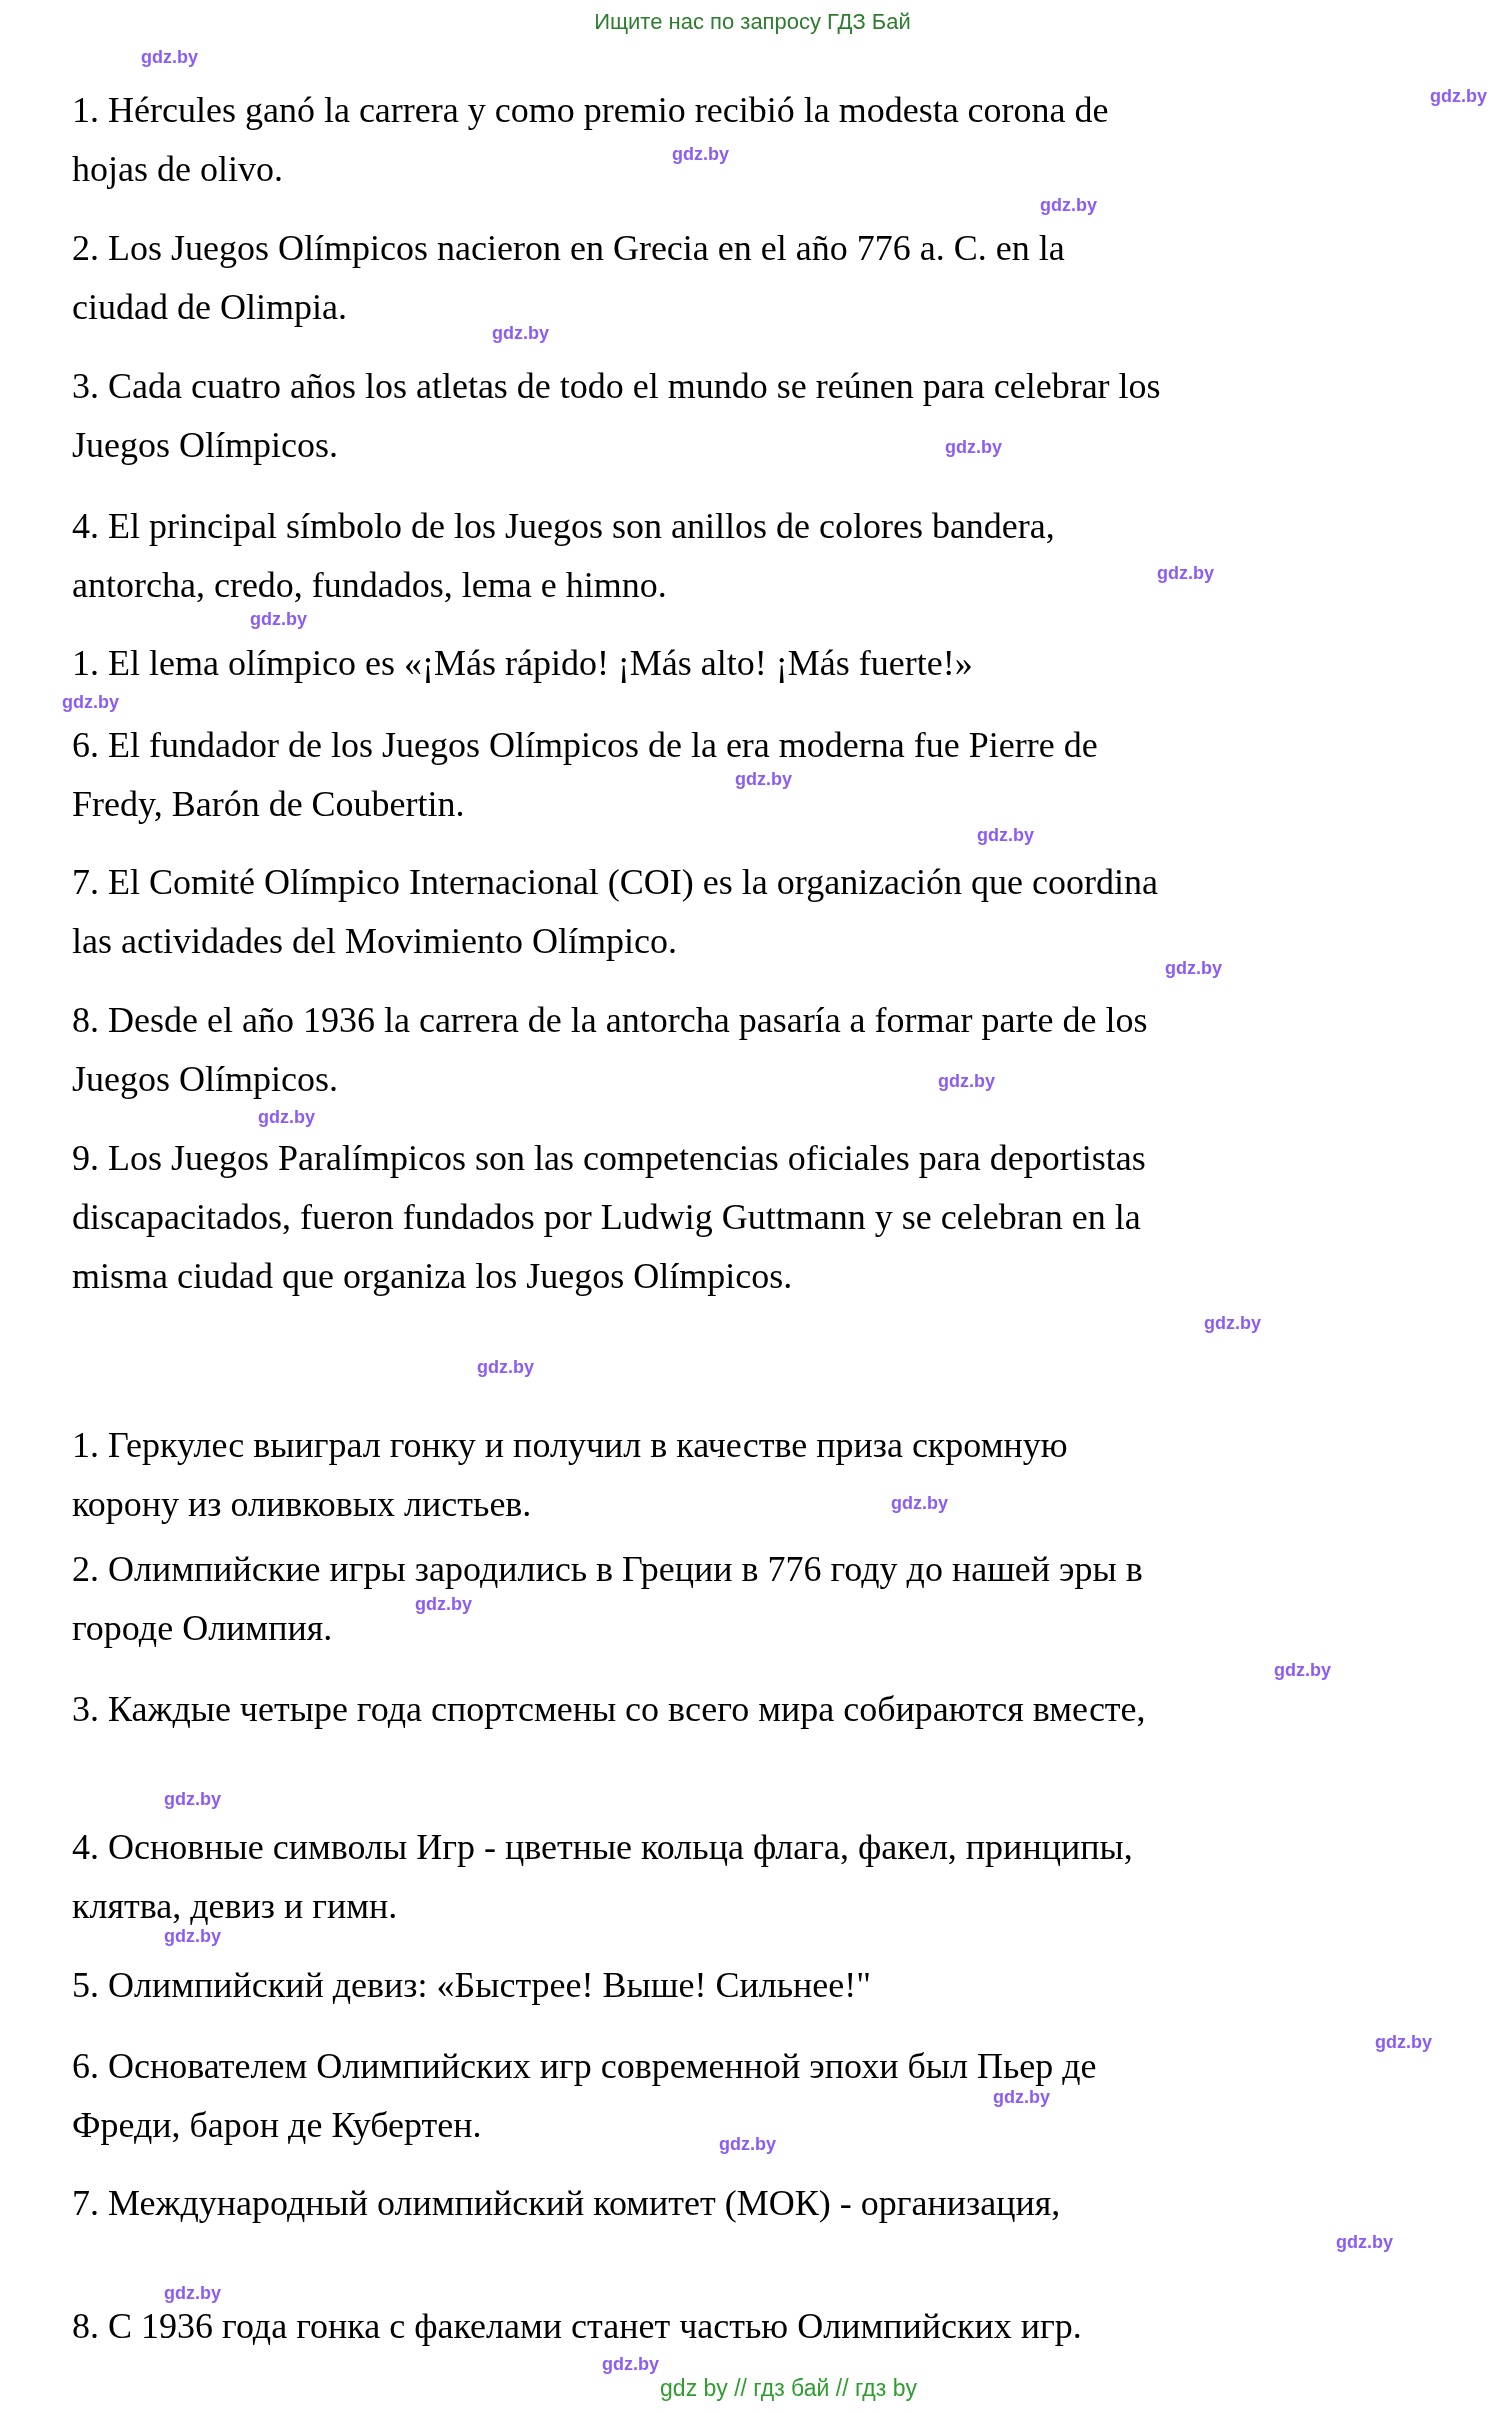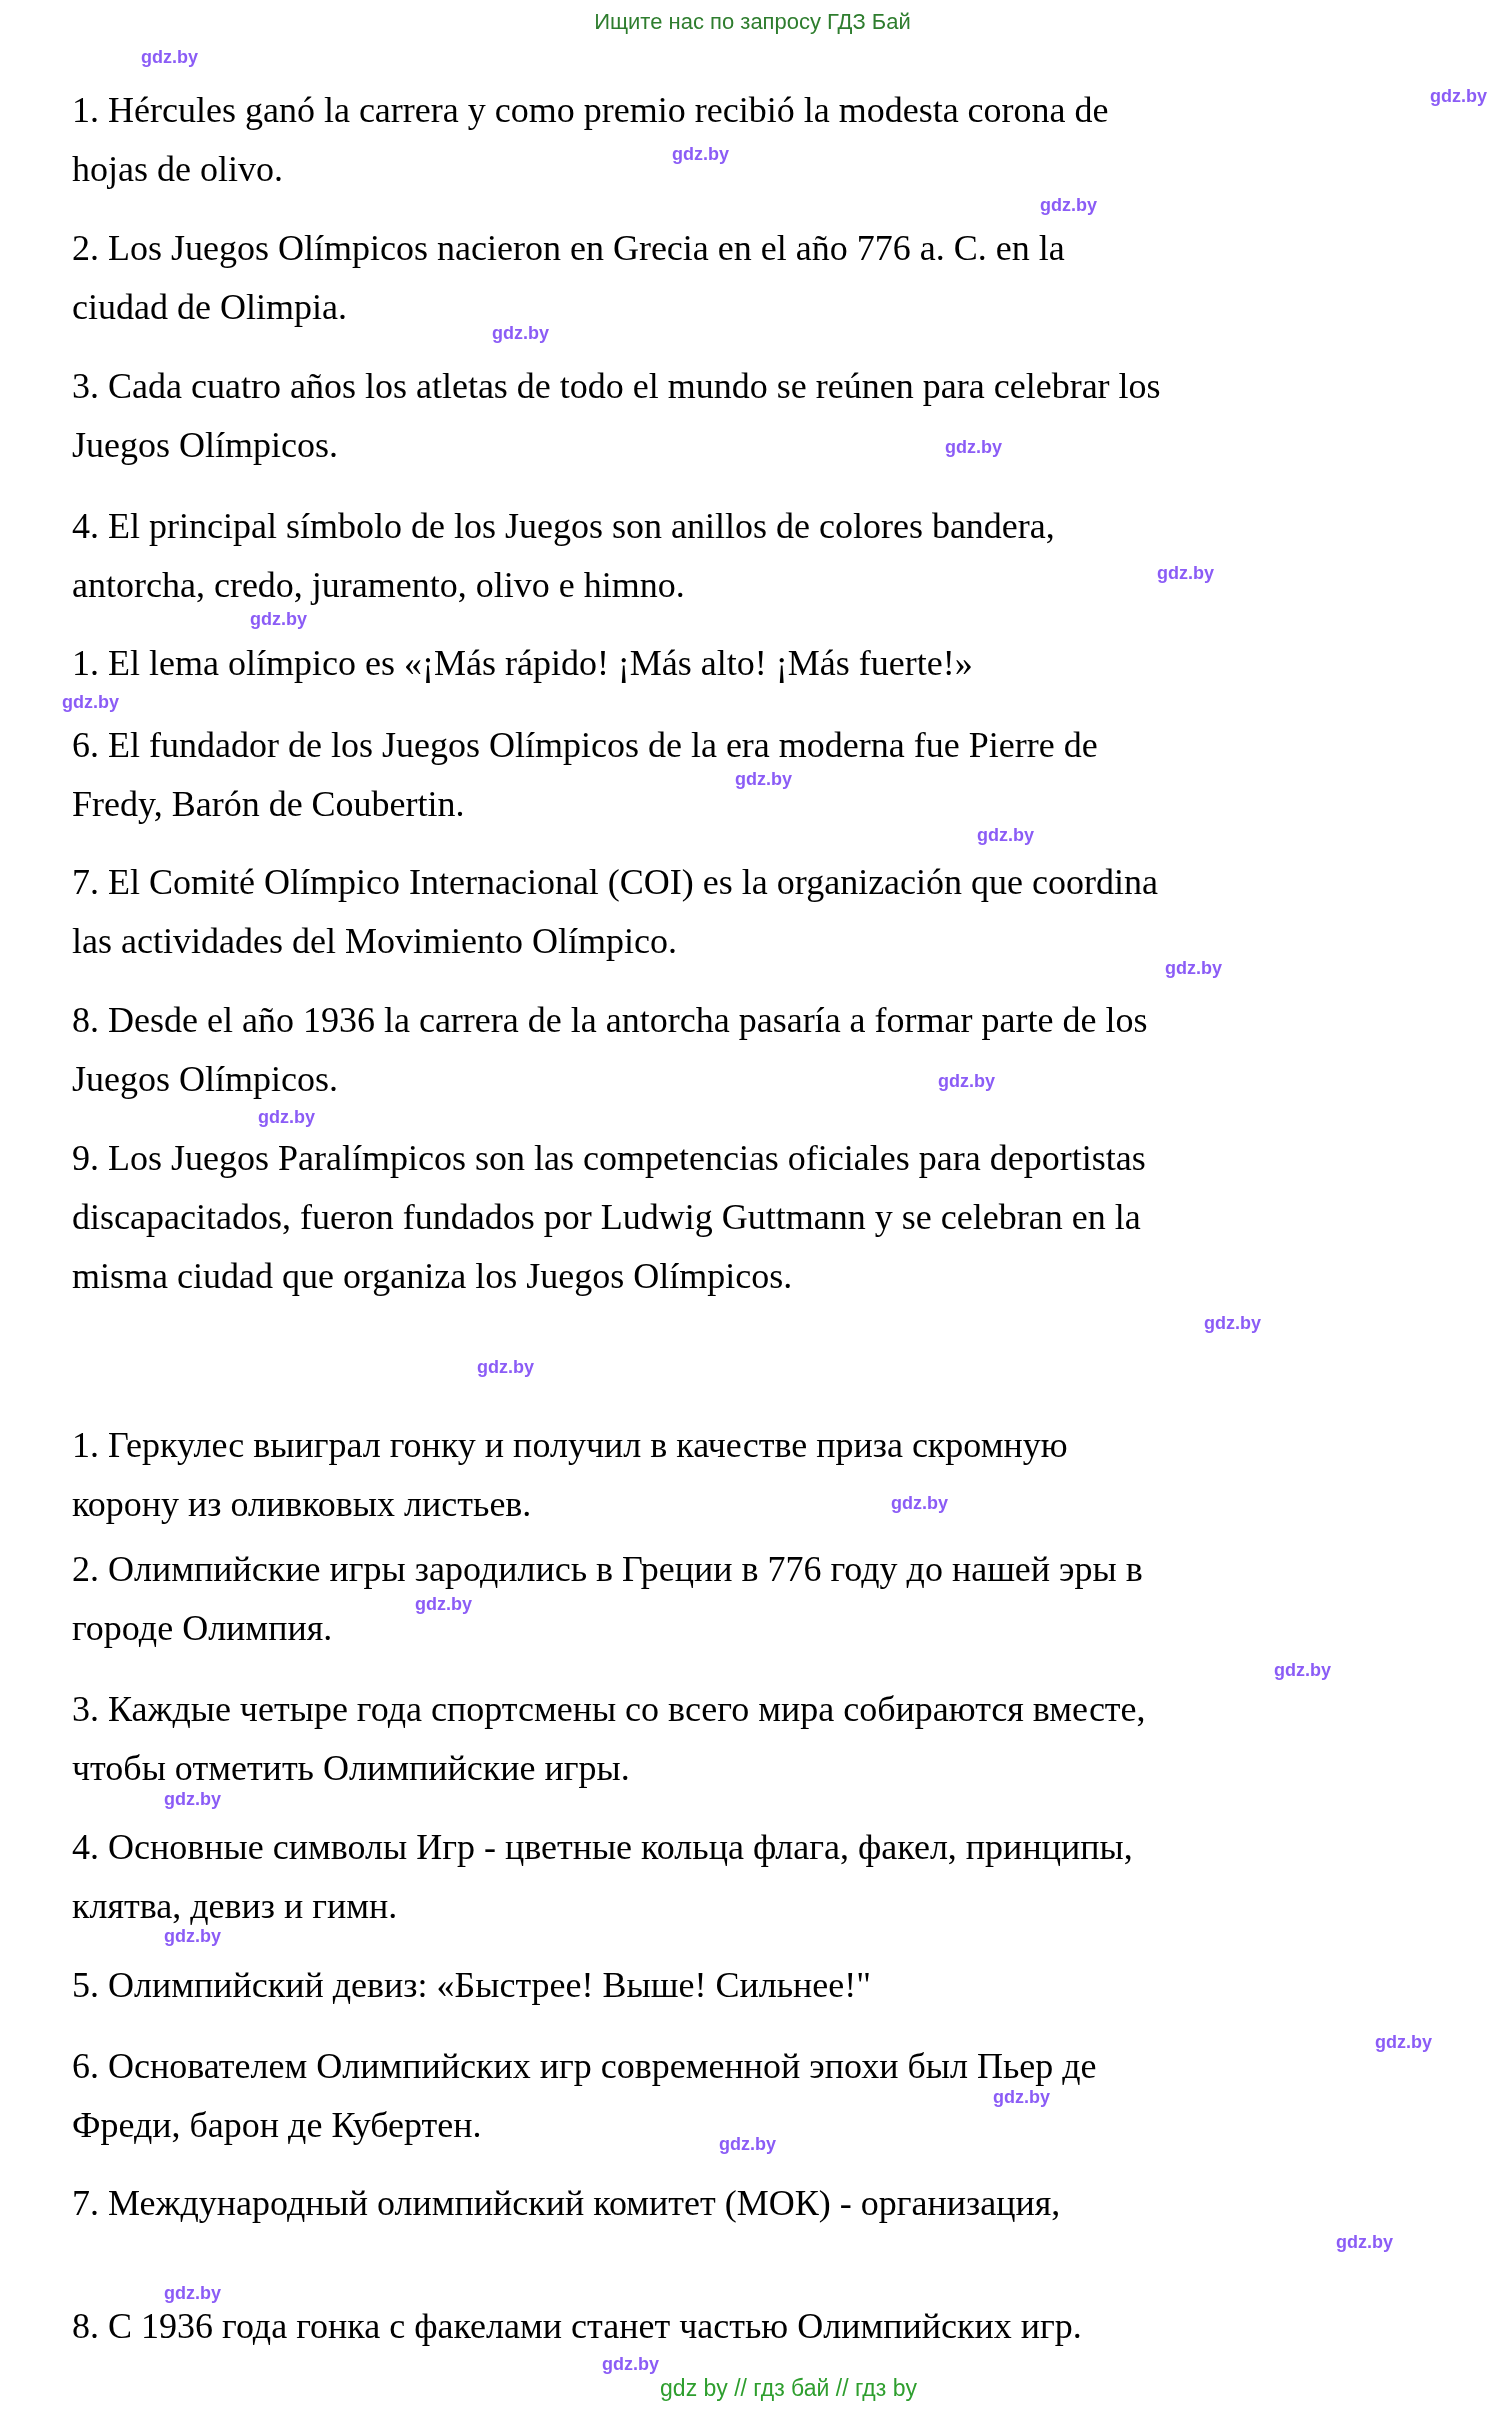--- a/index.html
+++ b/index.html
@@ -65,21 +65,21 @@
   <div class="para" style="top:219px">
     <div class="line">2. Los Juegos Olímpicos nacieron en Grecia en el año 776 a. C. en la</div>
     <div class="line">ciudad de Olimpia.</div>
   </div>
   <div class="para" style="top:357px">
     <div class="line">3. Cada cuatro años los atletas de todo el mundo se reúnen para celebrar los</div>
     <div class="line">Juegos Olímpicos.</div>
   </div>
   <div class="para" style="top:497px">
     <div class="line">4. El principal símbolo de los Juegos son anillos de colores bandera,</div>
-    <div class="line">antorcha, credo, juramento, olivo e himno.</div>
+    <div class="line">antorcha, credo, fundados, lema e himno.</div>
   </div>
   <div class="para" style="top:634px">
     <div class="line">1. El lema olímpico es «¡Más rápido! ¡Más alto! ¡Más fuerte!»</div>
   </div>
   <div class="para" style="top:716px">
     <div class="line">6. El fundador de los Juegos Olímpicos de la era moderna fue Pierre de</div>
     <div class="line">Fredy, Barón de Coubertin.</div>
   </div>
   <div class="para" style="top:853px">
     <div class="line">7. El Comité Olímpico Internacional (COI) es la organización que coordina</div>
@@ -98,21 +98,20 @@
   <div class="para" style="top:1416px">
     <div class="line">1. Геркулес выиграл гонку и получил в качестве приза скромную</div>
     <div class="line">корону из оливковых листьев.</div>
   </div>
   <div class="para" style="top:1540px">
     <div class="line">2. Олимпийские игры зародились в Греции в 776 году до нашей эры в</div>
     <div class="line">городе Олимпия.</div>
   </div>
   <div class="para" style="top:1680px">
     <div class="line">3. Каждые четыре года спортсмены со всего мира собираются вместе,</div>
-    <div class="line">чтобы отметить Олимпийские игры.</div>
   </div>
   <div class="para" style="top:1818px">
     <div class="line">4. Основные символы Игр - цветные кольца флага, факел, принципы,</div>
     <div class="line">клятва, девиз и гимн.</div>
   </div>
   <div class="para" style="top:1956px">
     <div class="line">5. Олимпийский девиз: «Быстрее! Выше! Сильнее!"</div>
   </div>
   <div class="para" style="top:2037px">
     <div class="line">6. Основателем Олимпийских игр современной эпохи был Пьер де</div>

